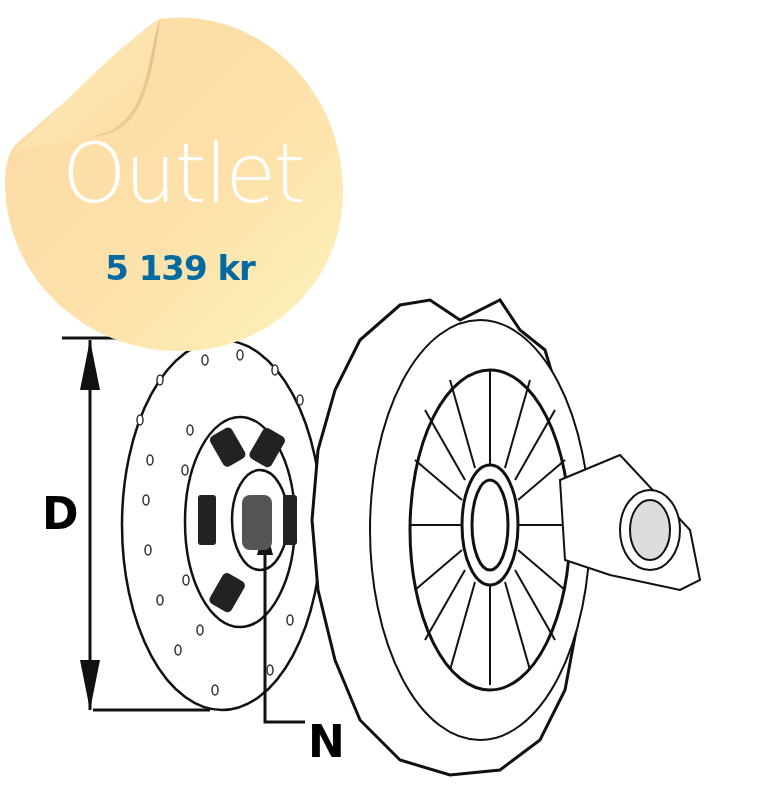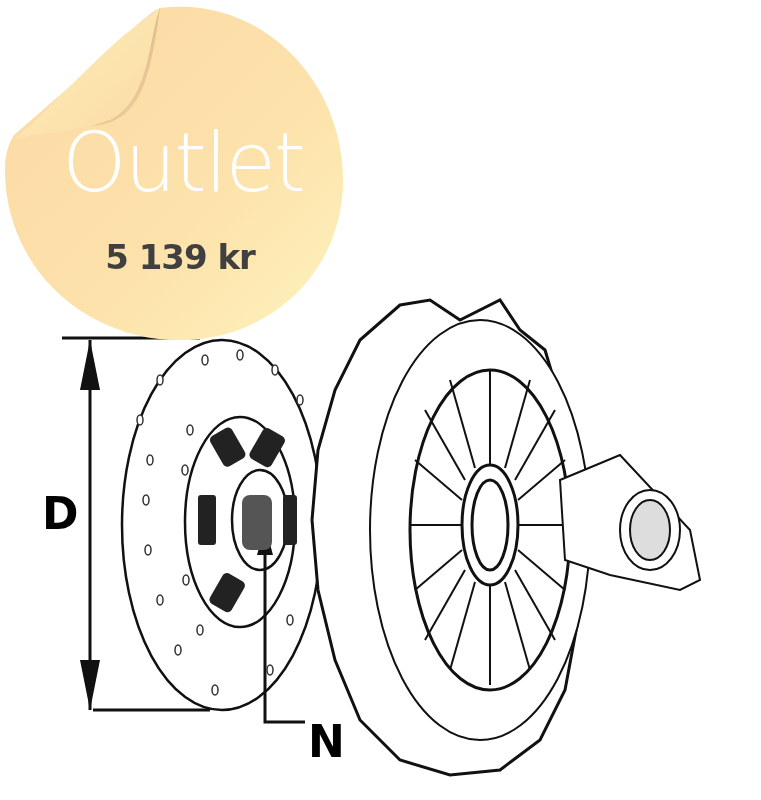--- a/index.html
+++ b/index.html
@@ -1,20 +1,20 @@
 <!DOCTYPE html>
 <html><head>
 <meta charset="utf-8">
 <style>
   html, body { margin: 0; padding: 0; background: #ffffff; }
   body { width: 761px; height: 800px; position: relative; overflow: hidden; font-family: "Liberation Sans", sans-serif; }
   .stage { position: absolute; left: 0; top: 0; width: 761px; height: 800px; }
-  .sticker { position: absolute; left: 0; top: 0; width: 361px; height: 340px; text-decoration: underline; }
+  .sticker { position: absolute; left: 0; top: 11px; width: 361px; height: 340px; text-decoration: underline; }
   .sticker-title { position: absolute; left: 38px; top: 122px; width: 290px; text-align: center; color: #ffffff; font-family: "DejaVu Sans", sans-serif; font-weight: 300; font-size: 82px; letter-spacing: -2px; line-height: 1; }
-  .sticker-price { position: absolute; left: 80px; top: 240px; width: 200px; text-align: center; color: #404040; font-family: "DejaVu Sans", sans-serif; font-weight: bold; font-size: 34px; line-height: 1; letter-spacing: -1px; }
+  .sticker-price { position: absolute; left: 80px; top: 240px; width: 200px; text-align: center; color: #0369a1; font-family: "DejaVu Sans", sans-serif; font-weight: bold; font-size: 34px; line-height: 1; letter-spacing: -1px; }
   .dim-label { position: absolute; font-family: "DejaVu Sans", sans-serif; font-weight: bold; color: #000; font-size: 44px; line-height: 1; }
 </style>
 </head>
 <body>
 
 <div class="stage">
 
   <svg width="761" height="800" viewBox="0 0 761 800" style="position:absolute;left:0;top:0">
     <g fill="none" stroke="#111" stroke-width="3">
 

